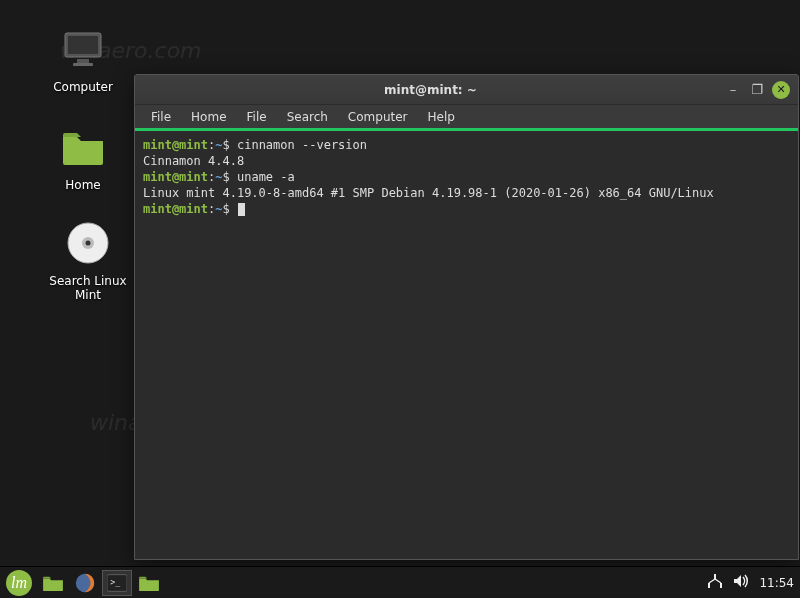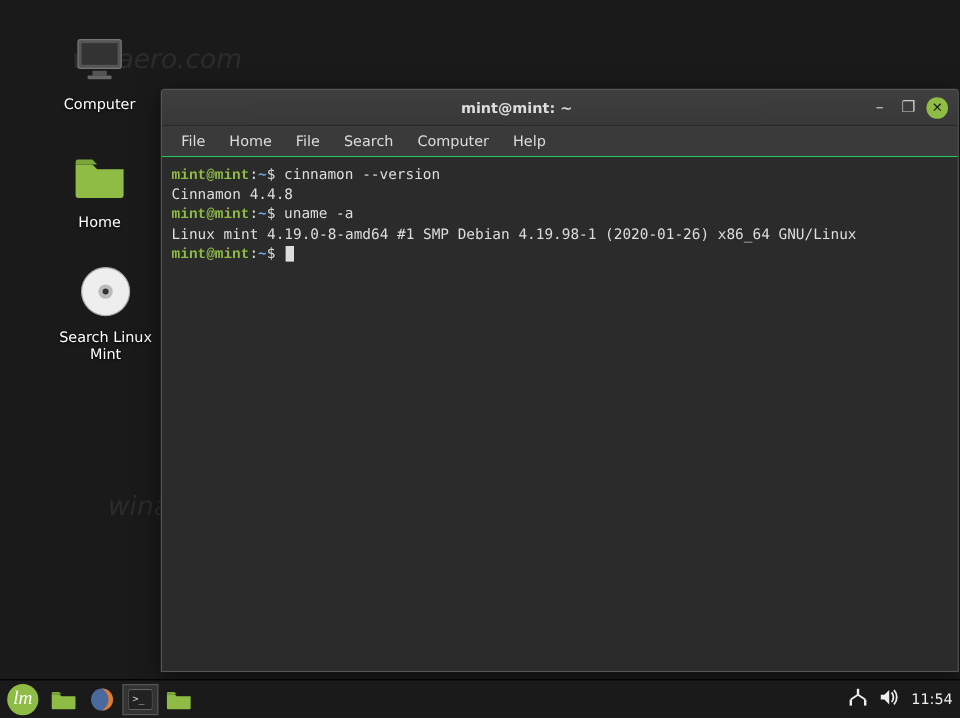--- a/index.html
+++ b/index.html
@@ -58,32 +58,32 @@
 .titlebar .win-btn {
   width: 18px; height: 18px; margin-left: 6px;
   display: flex; align-items: center; justify-content: center;
   cursor: pointer; border-radius: 50%;
 }
 .win-btn.close { background: #8fbc45; color: #1a1a1a; font-size: 11px; font-weight: bold; }
 .win-btn.min, .win-btn.max { color: #ccc; font-size: 13px; }
 .menubar {
   height: 26px; background: #3a3a3a;
   display: flex; align-items: center; padding: 0 6px;
-  border-bottom: 1px solid #22c55e;
+  border-bottom: 3px solid #22c55e;
 }
 .menubar .menu-item {
   font-size: 12px; color: #ddd; padding: 3px 10px; cursor: pointer;
 }
 .terminal-body {
   flex: 1; background: #2b2b2b; padding: 6px 8px;
   font-family: "DejaVu Sans Mono", monospace;
   font-size: 12px; line-height: 16px; color: #ddd;
   white-space: pre; overflow: hidden;
 }
-.pr-user { color: #8fbc45; font-weight: bold; font-family: Liberation Mono, monospace; }
+.pr-user { color: #8fbc45; font-weight: bold; }
 .pr-path { color: #6ca0dc; font-weight: bold; }
 .pr-sym { color: #ddd; }
 .cursor {
   display: inline-block; width: 7px; height: 13px;
   background: #ddd; vertical-align: text-bottom; margin-left: 1px;
 }
 
 .panel {
   position: absolute; left: 0; right: 0; bottom: 0; height: 32px;
   background: #1a1a1a; border-top: 1px solid #000;

